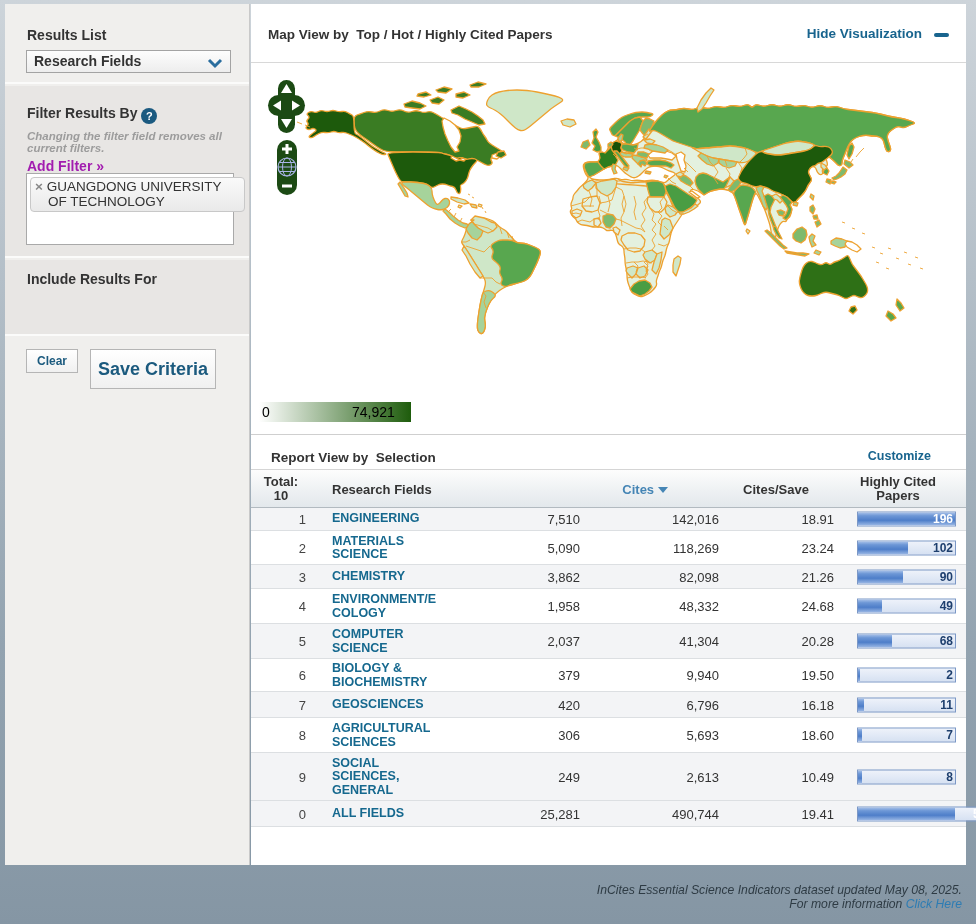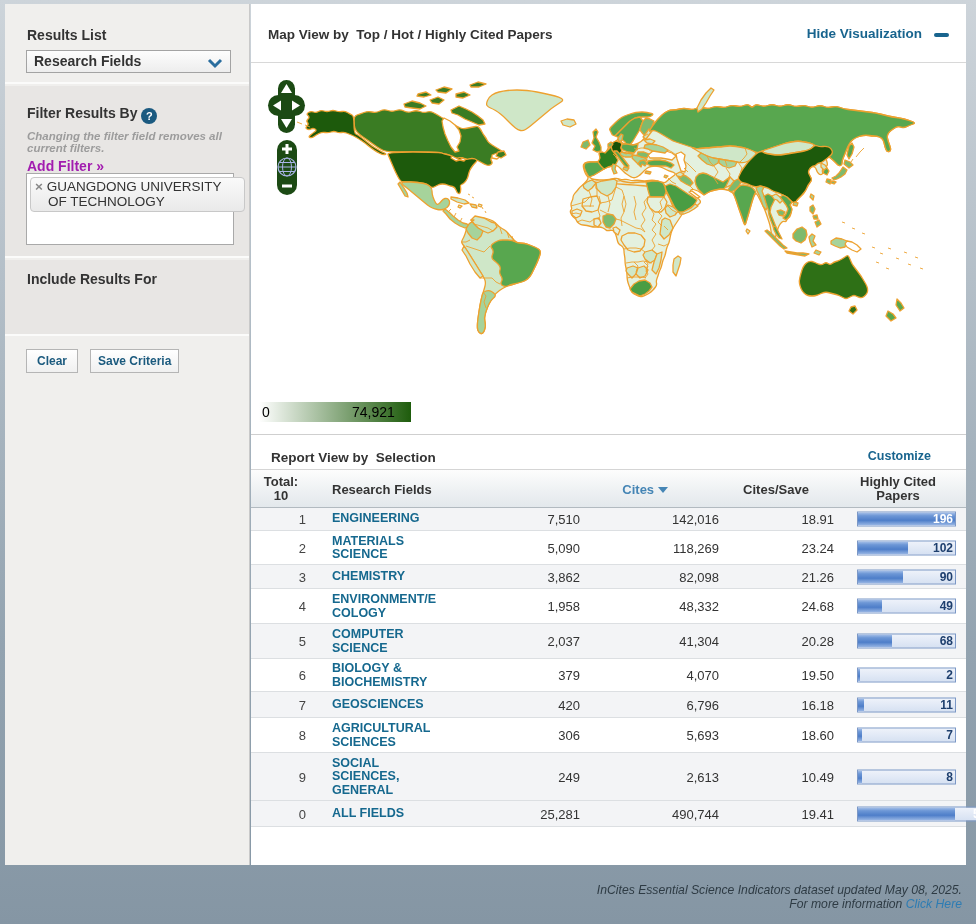--- a/index.html
+++ b/index.html
@@ -38,21 +38,21 @@
     <div style="position:absolute;left:22px;top:45px;width:215px;font-size:11.5px;font-style:italic;font-weight:bold;color:#9c9c9c;line-height:11.5px;">Changing the filter field removes all<br>current filters.</div>
     <div style="position:absolute;left:22px;top:72px;font-size:14px;font-weight:bold;color:#a21caf;">Add Filter »</div>
     <div style="position:absolute;left:21px;top:87px;width:206px;height:70px;background:#fff;border:1px solid #a9a9a9;">
       <div style="position:absolute;left:3px;top:3px;width:193px;border:1px solid #c8c8c8;border-radius:4px;background:linear-gradient(180deg,#fafafa,#e9e9e9);padding:1px 3px 2px 17px;text-indent:-13px;font-size:13.5px;color:#333;line-height:15px;"><span style="color:#888;font-weight:bold;">×</span> GUANGDONG UNIVERSITY OF TECHNOLOGY</div>
     </div>
   </div>
   <div class="sbsec" id="sec3">
     <div class="sbh" style="position:absolute;left:22px;top:11px;">Include Results For</div>
   </div>
   <div style="position:absolute;left:21px;top:345px;height:22px;border:1px solid #b5b5b5;background:linear-gradient(180deg,#fff,#f0f0f0);color:#1b5a7e;font-weight:bold;font-size:12px;line-height:22px;padding:0 10px;">Clear</div>
-  <div style="position:absolute;left:85px;top:345px;height:22px;border:1px solid #b5b5b5;background:linear-gradient(180deg,#fff,#f0f0f0);color:#1b5a7e;font-weight:bold;font-size:12px;line-height:22px;padding:0 7px;">Save Criteria</div>
+  <div style="position:absolute;left:85px;top:345px;height:22px;border:1px solid #b5b5b5;background:linear-gradient(180deg,#fff,#f0f0f0);color:#1b5a7e;font-weight:bold;font-size:18px;line-height:22px;padding:8px 7px;">Save Criteria</div>
 </div>
 
 <div id="main">
   <div id="maphdr">
     <div style="position:absolute;left:17px;top:23px;font-size:13.5px;font-weight:bold;color:#333;">Map View by&nbsp; Top / Hot / Highly Cited Papers</div>
     <div style="position:absolute;right:44px;top:22px;font-size:13.5px;" class="tlink">Hide Visualization</div>
     <div style="position:absolute;right:17px;top:29px;width:15px;height:4px;background:#18648e;border-radius:2px;"></div>
   </div>
   <div id="mapbox" style="position:absolute;left:0;top:60px;width:715px;height:370px;">
 <svg width="715" height="370" viewBox="0 0 715 370" style="position:absolute;left:0;top:0;">
@@ -354,21 +354,21 @@
 <div style="position:absolute;left:483px;top:50%;transform:translateY(-50%);width:100px;text-align:right;">20.28</div>
 <div style="position:absolute;left:606px;top:50%;transform:translateY(-50%);width:97px;height:13px;border:1px solid #7b97c6;background:linear-gradient(180deg,#eef2fa 0%,#d6e1f2 100%);">
           <div style="position:absolute;left:0;top:0;width:34px;height:13px;background:linear-gradient(180deg,#a6c0e8 0%,#6d97d6 25%,#4e7ec9 60%,#93b2e2 95%,#b9cdee 100%);"></div>
           <div style="position:absolute;right:2px;top:0;height:13px;line-height:13px;font-size:12px;font-weight:bold;color:#1e3f6e;">68</div>
         </div>
 </div>
 <div style="position:relative;width:715px;height:33px;background:#ffffff;border-bottom:1px solid #dcdfe2;box-sizing:border-box;">
 <div style="position:absolute;left:6px;top:50%;transform:translateY(-50%);width:49px;text-align:right;color:#444;">6</div>
 <div style="position:absolute;left:81px;top:50%;transform:translateY(-50%);font-weight:bold;color:#15688e;font-size:12.5px;line-height:13.5px;">BIOLOGY &amp;<br>BIOCHEMISTRY</div>
 <div style="position:absolute;left:229px;top:50%;transform:translateY(-50%);width:100px;text-align:right;">379</div>
-<div style="position:absolute;left:368px;top:50%;transform:translateY(-50%);width:100px;text-align:right;">4,070</div>
+<div style="position:absolute;left:368px;top:50%;transform:translateY(-50%);width:100px;text-align:right;">9,940</div>
 <div style="position:absolute;left:483px;top:50%;transform:translateY(-50%);width:100px;text-align:right;">19.50</div>
 <div style="position:absolute;left:606px;top:50%;transform:translateY(-50%);width:97px;height:13px;border:1px solid #7b97c6;background:linear-gradient(180deg,#eef2fa 0%,#d6e1f2 100%);">
           <div style="position:absolute;left:0;top:0;width:2px;height:13px;background:linear-gradient(180deg,#a6c0e8 0%,#6d97d6 25%,#4e7ec9 60%,#93b2e2 95%,#b9cdee 100%);"></div>
           <div style="position:absolute;right:2px;top:0;height:13px;line-height:13px;font-size:12px;font-weight:bold;color:#1e3f6e;">2</div>
         </div>
 </div>
 <div style="position:relative;width:715px;height:26px;background:#f3f4f6;border-bottom:1px solid #dcdfe2;box-sizing:border-box;">
 <div style="position:absolute;left:6px;top:50%;transform:translateY(-50%);width:49px;text-align:right;color:#444;">7</div>
 <div style="position:absolute;left:81px;top:50%;transform:translateY(-50%);font-weight:bold;color:#15688e;font-size:12.5px;line-height:13.5px;">GEOSCIENCES</div>
 <div style="position:absolute;left:229px;top:50%;transform:translateY(-50%);width:100px;text-align:right;">420</div>

